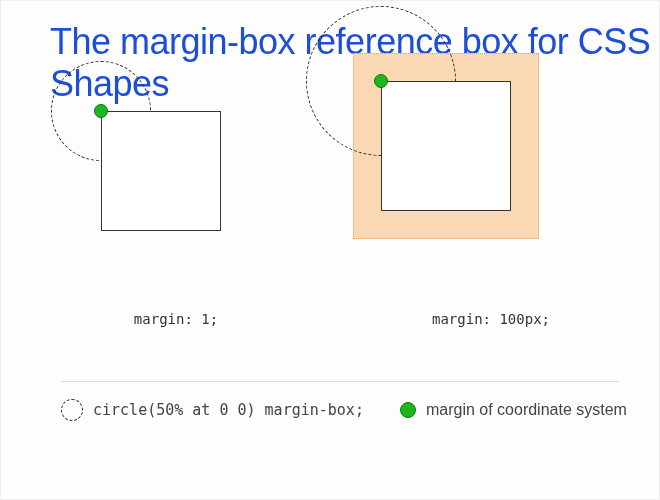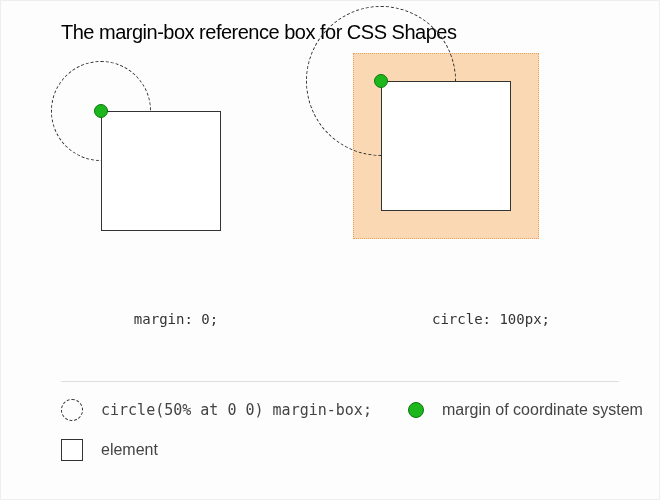--- a/index.html
+++ b/index.html
@@ -7,27 +7,27 @@
   body {
     width: 660px;
     height: 500px;
     background: #fdfdfd;
     border: 1px solid #eee;
     font-family: "Segoe UI", "Helvetica Neue", Arial, sans-serif;
     color: #333;
     position: relative;
   }
   .title {
-    font-size: 20px;
+    font-size: 36px;
     font-weight: 300;
-    color: #000000;
+    color: #1d4ed8;
     letter-spacing: -0.5px;
     position: absolute;
     top: 20px;
-    left: 60px;
+    left: 49px;
     font-stretch: condensed;
   }
   .stage {
     position: absolute;
     top: 70px;
     left: 0;
     width: 660px;
     height: 270px;
   }
   .example {
@@ -106,21 +106,21 @@
   }
   .legend-row {
     display: flex;
     align-items: center;
     gap: 36px;
     margin-bottom: 18px;
   }
   .legend-item {
     display: flex;
     align-items: center;
-    gap: 18px;
+    gap: 10px;
   }
   .swatch {
     width: 22px; height: 22px;
     display: inline-block;
     flex-shrink: 0;
   }
   .swatch-dashed-circle {
     border: 1.5px dashed #333;
     border-radius: 50%;
   }
@@ -158,35 +158,31 @@
 
   <div class="example ex-right">
     <div class="margin-box-fill"></div>
     <div class="dashed-circle"></div>
     <div class="element-box"></div>
     <div class="origin-dot"></div>
   </div>
 
 </div>
 
-<div class="caption cap-left">margin: 0;</div>
-<div class="caption cap-right">circle: 100px;</div>
+<div class="caption cap-left">margin: 1;</div>
+<div class="caption cap-right">margin: 100px;</div>
 
 <div class="hr"></div>
 
 <div class="legend">
   <div class="legend-row">
     <div class="legend-item">
       <span class="swatch swatch-dashed-circle"></span>
       <span class="legend-code">circle(50% at 0 0) margin-box;</span>
     </div>
     <div class="legend-item">
       <span class="swatch swatch-dot"></span>
       <span>margin of coordinate system</span>
     </div>
   </div>
   <div class="legend-row">
-    <div class="legend-item">
-      <span class="swatch swatch-box"></span>
-      <span>element</span>
-    </div>
   </div>
 </div>
 
 </body></html>

